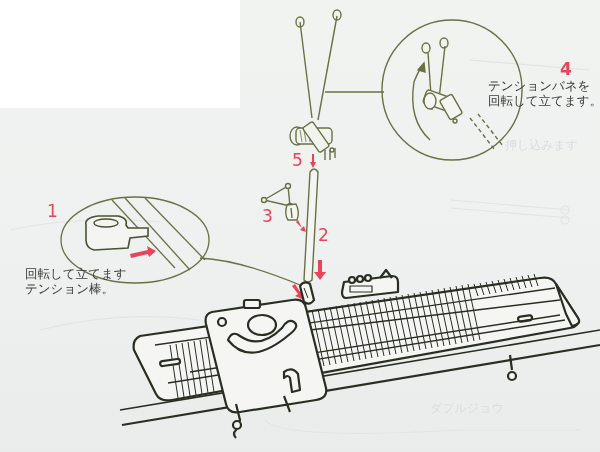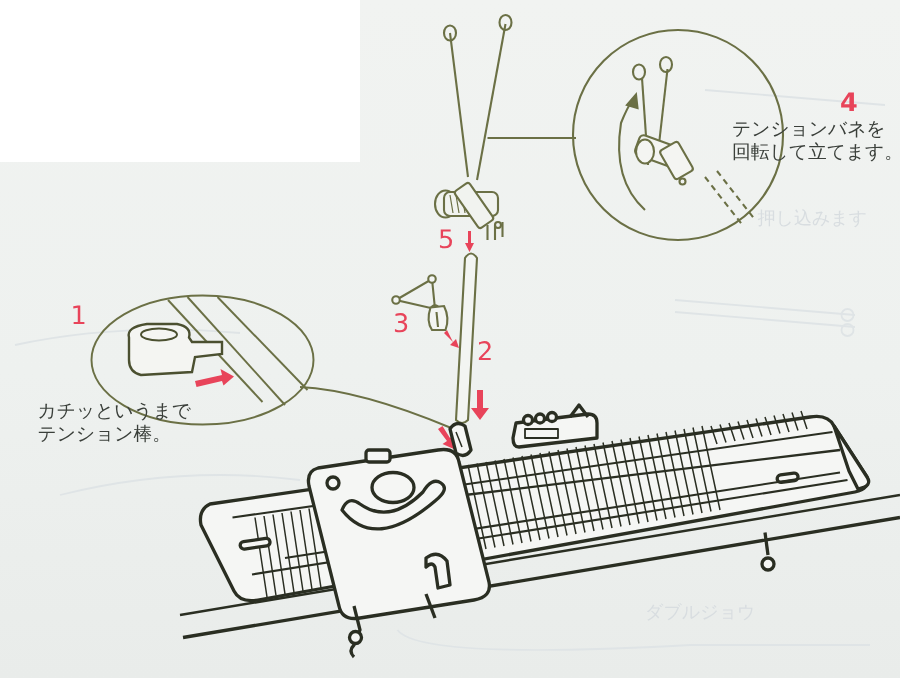--- a/index.html
+++ b/index.html
@@ -171,21 +171,21 @@
   <div class="ghost" style="left:505px;top:137px;">押し込みます</div>
   <div class="ghost" style="left:430px;top:400px;">ダブルジョウ</div>
 
   <div class="step-num" style="left:47px;top:203px;">1</div>
   <div class="step-num" style="left:318px;top:227px;">2</div>
   <div class="step-num" style="left:262px;top:208px;">3</div>
   <div class="step-num" style="left:560px;top:61px;font-weight:bold;">4</div>
   <div class="step-num" style="left:292px;top:152px;">5</div>
 
   <div class="caption" style="left:25px;top:266px;">
-    <div>カチッというまで</div>
+    <div>回転して立てます</div>
     <div>テンション棒。</div>
   </div>
   <div class="caption" style="left:488px;top:78px;">
     <div>テンションバネを</div>
     <div>回転して立てます。</div>
   </div>
 
 </div>
 
 </body></html>

